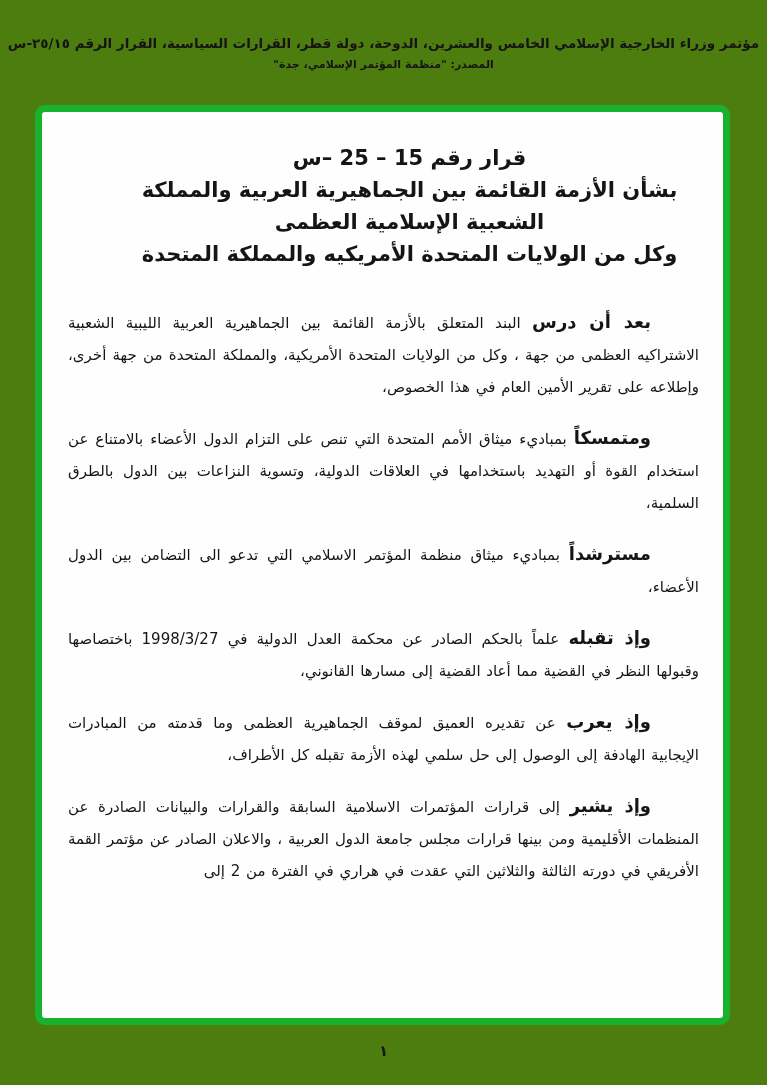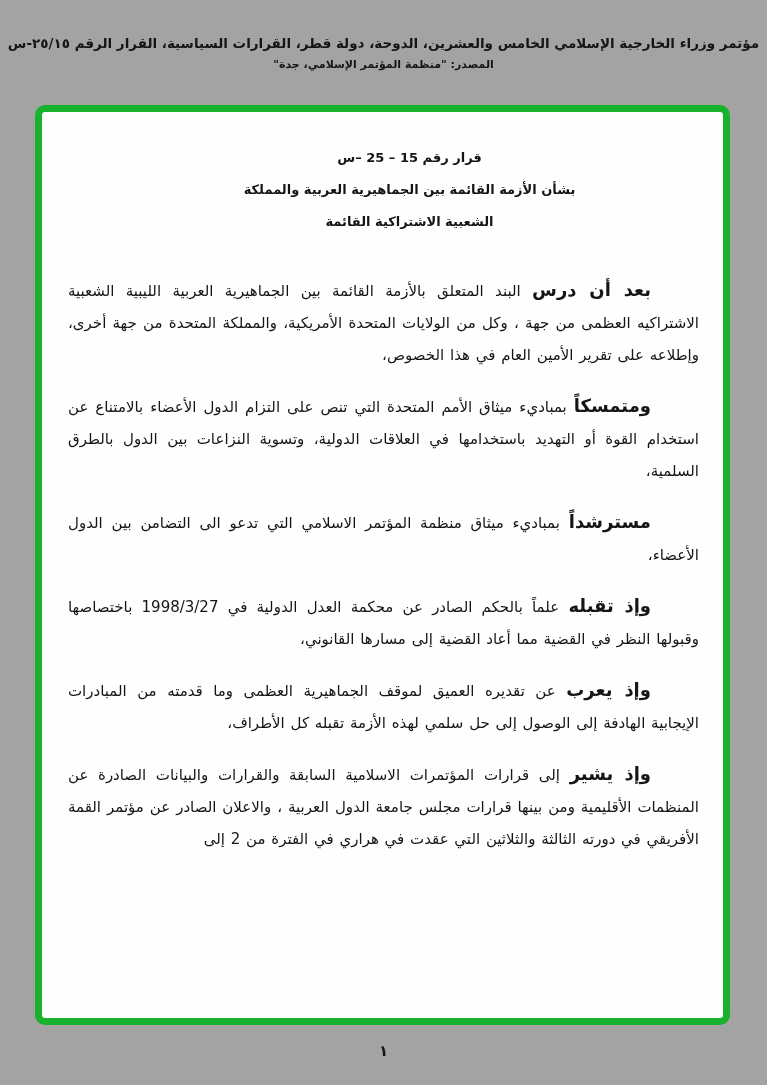--- a/index.html
+++ b/index.html
@@ -4,21 +4,21 @@
 <style>
   html, body {
     margin: 0;
     padding: 0;
     background: #ffffff;
   }
   .page {
     position: relative;
     width: 767px;
     height: 1085px;
-    background: #a3a3a3;
+    background: #4d7c0f;
     overflow: hidden;
     font-family: "DejaVu Sans", sans-serif;
     color: #171513;
   }
   
   .header {
     position: absolute;
     top: 33px;
     left: 0;
     right: 0;
@@ -52,21 +52,21 @@
   .content {
     direction: rtl;
     padding: 30px 24px 0 26px;
   }
   
   .title-block {
     position: relative;
     right: -26px;            
     text-align: center;
     font-weight: bold;
-    font-size: 13px;
+    font-size: 21px;
     line-height: 32px;
     margin: 0 0 36px 0;
   }
   
   .para {
     margin: 0 0 19px 0;
     font-size: 15px;
     line-height: 32px;
     text-align: justify;
     text-indent: 48px;
@@ -97,21 +97,22 @@
     <div class="header-line1">مؤتمر وزراء الخارجية الإسلامي الخامس والعشرين، الدوحة، دولة قطر، القرارات السياسية، القرار الرقم ٢٥/١٥-س</div>
     <div class="header-line2">المصدر:  "منظمة المؤتمر الإسلامي، جدة"</div>
   </div>
 
   <div class="doc-frame" style="border-color: rgb(25, 178, 44);">
     <div class="content">
 
       <div class="title-block">
         <div>قرار رقم 15 – 25 –س</div>
         <div>بشأن الأزمة القائمة بين الجماهيرية العربية والمملكة</div>
-        <div>الشعبية الاشتراكية القائمة</div>
+        <div>الشعبية الإسلامية العظمى</div>
+        <div>وكل من الولايات المتحدة الأمريكيه والمملكة المتحدة</div>
       </div>
 
 
       <p class="para"><span class="lead">بعد أن درس</span><span> البند المتعلق بالأزمة القائمة بين الجماهيرية العربية الليبية الشعبية الاشتراكيه العظمى من جهة ، وكل من الولايات المتحدة الأمريكية، والمملكة المتحدة من جهة أخرى، وإطلاعه على تقرير الأمين العام في هذا الخصوص،</span></p>
 
       <p class="para"><span class="lead">ومتمسكاً</span><span> بمباديء ميثاق الأمم المتحدة التي تنص على التزام الدول الأعضاء بالامتناع عن استخدام القوة أو التهديد باستخدامها في العلاقات الدولية، وتسوية النزاعات بين الدول بالطرق السلمية،</span></p>
 
       <p class="para"><span class="lead">مسترشداً</span><span> بمباديء ميثاق منظمة المؤتمر الاسلامي التي تدعو الى التضامن بين الدول الأعضاء،</span></p>
 
       <p class="para"><span class="lead">وإذ تقبله</span><span> علماً بالحكم الصادر عن محكمة العدل الدولية في 1998/3/27 باختصاصها وقبولها النظر في القضية مما أعاد القضية إلى مسارها القانوني،</span></p>

